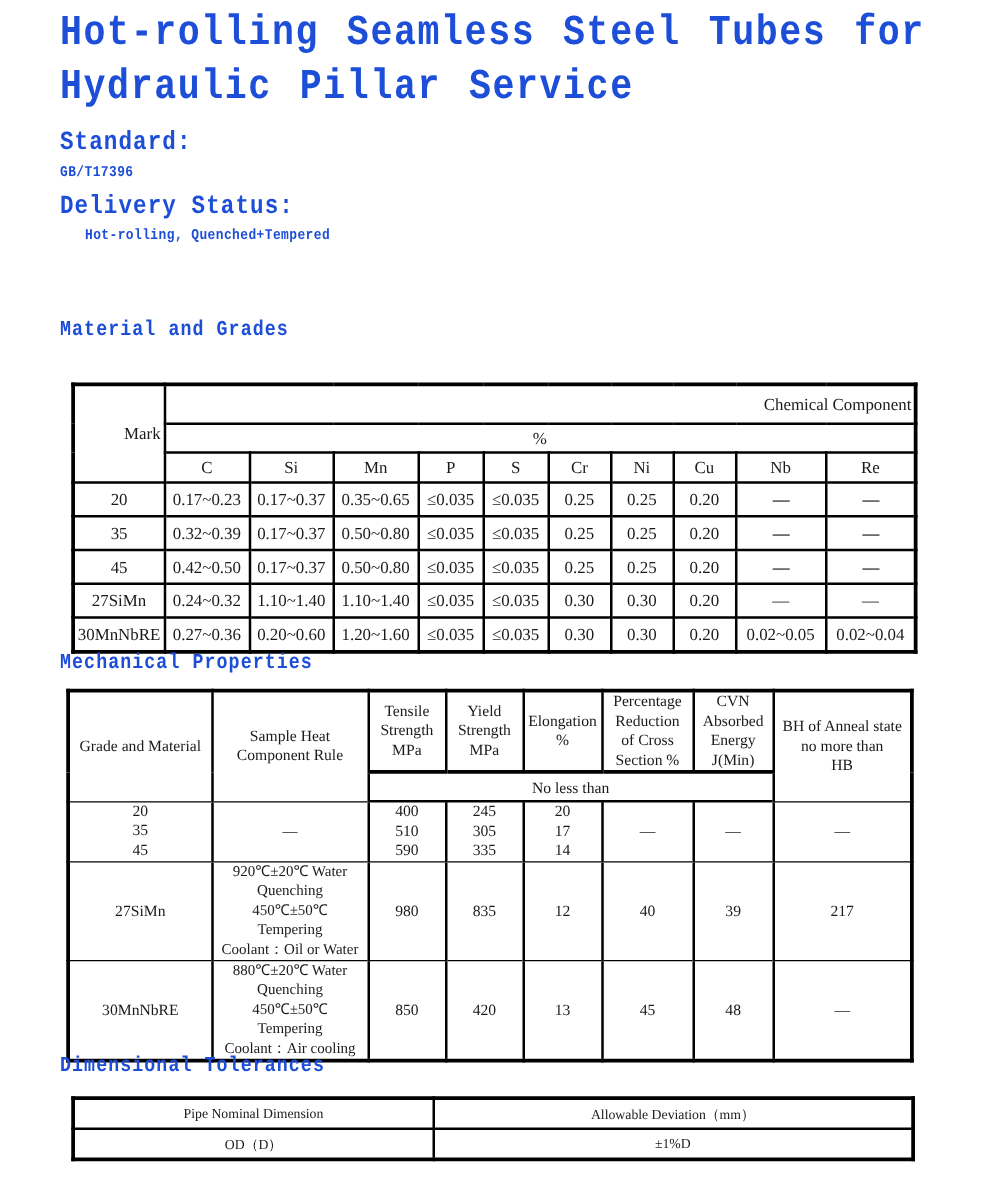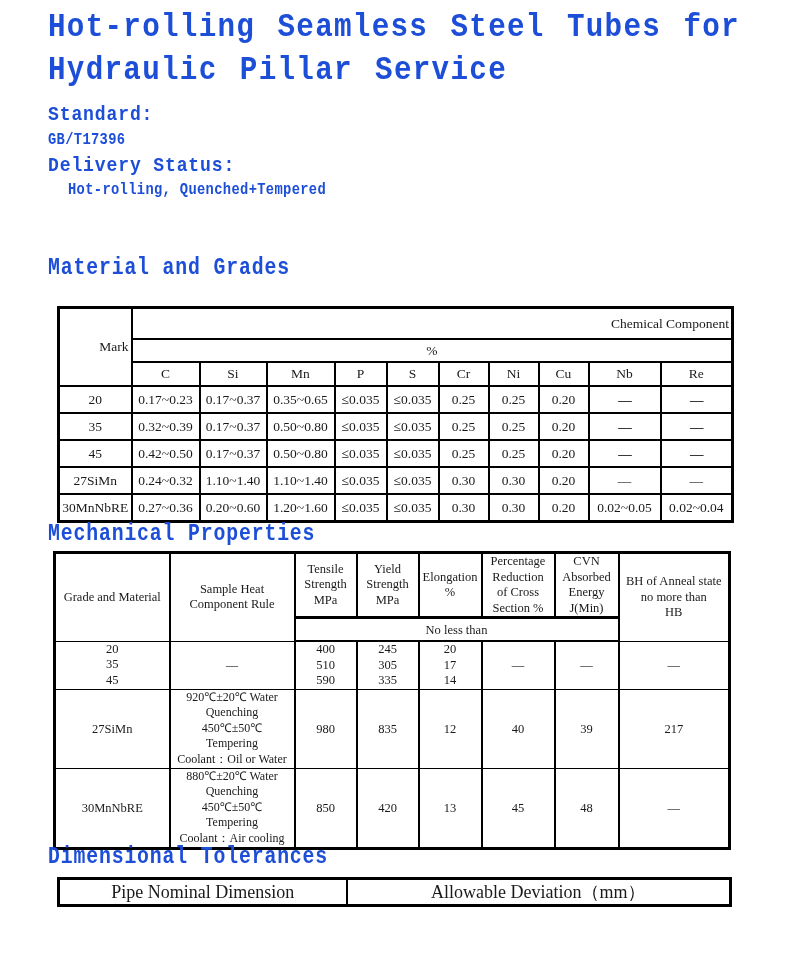--- a/index.html
+++ b/index.html
@@ -16,25 +16,25 @@
   .condensed { display: inline-block; transform: scaleX(0.86); transform-origin: 0 50%; white-space: nowrap; }
   .doc-title {
     position: absolute; left: 48px; top: 6px;
     font-size: 34px; font-weight: 700; line-height: 43px;
     letter-spacing: 1.5px; word-spacing: 4px;
   }
   .sub-label {
     font-size: 21px; font-weight: 700; letter-spacing: 1px;
   }
   .sub-value {
-    font-size: 16px; font-weight: 700; letter-spacing: 0.4px;
+    font-size: 12px; font-weight: 700; letter-spacing: 0.4px;
   }
   .section-heading {
     position: absolute; left: 48px;
-    font-size: 23px; font-weight: 700; letter-spacing: 1px;
+    font-size: 17px; font-weight: 700; letter-spacing: 1px;
   }
   .pos-standard-label { position: absolute; left: 48px; top: 103px; text-align: right; }
   .pos-standard-value { position: absolute; left: 48px; top: 131px; }
   .pos-delivery-label { position: absolute; left: 48px; top: 154px; }
   .pos-delivery-value { position: absolute; left: 48px; top: 181px; padding-left: 20px; }
   .pos-material-heading { top: 255px; }
   .pos-mechanical-heading { top: 521px; }
   .pos-dimensional-heading { top: 844px; }
 
   
@@ -59,21 +59,21 @@
   }
   .mech tr.h1 th { height: 62px; }
   .mech th.thick-bottom { border-bottom: 3px solid #000; }
   .mech tr.h2 td { height: 21px; border-bottom: 2px solid #000; }
   .mech tr.g1 td { height: 46px; }
   .mech tr.g2 td, .mech tr.g3 td { height: 78px; }
   .mech .lines div { line-height: 15.5px; }
   .mech td.treat { font-size: 12px; }
 
   
-  .dim { position: absolute; left: 57px; top: 877px; width: 672px; border: 3px solid #000; font-size: 18px; }
+  .dim { position: absolute; left: 57px; top: 877px; width: 672px; border: 3px solid #000; font-size: 11px; }
   .dim th, .dim td { border: 2px solid #000; height: 22px; }
 </style>
 </head>
 <body>
 
 <div class="doc-title sans">
   <span class="condensed"><span>Hot-rolling Seamless Steel Tubes for</span></span><br>
   <span class="condensed"><span>Hydraulic Pillar Service</span></span>
 </div>
 
@@ -307,14 +307,18 @@
 <table class="dim">
   <colgroup>
     <col style="width:288px">
       <col style="width:384px">
   </colgroup>
   <tbody>
       <tr>
     <th>Pipe Nominal Dimension</th>
     <th>Allowable Deviation（mm）</th>
   </tr>
+  <tr>
+    <td>OD（D）</td>
+    <td>±1%D</td>
+  </tr>
 </tbody>
   </table>
 
 </body></html>

